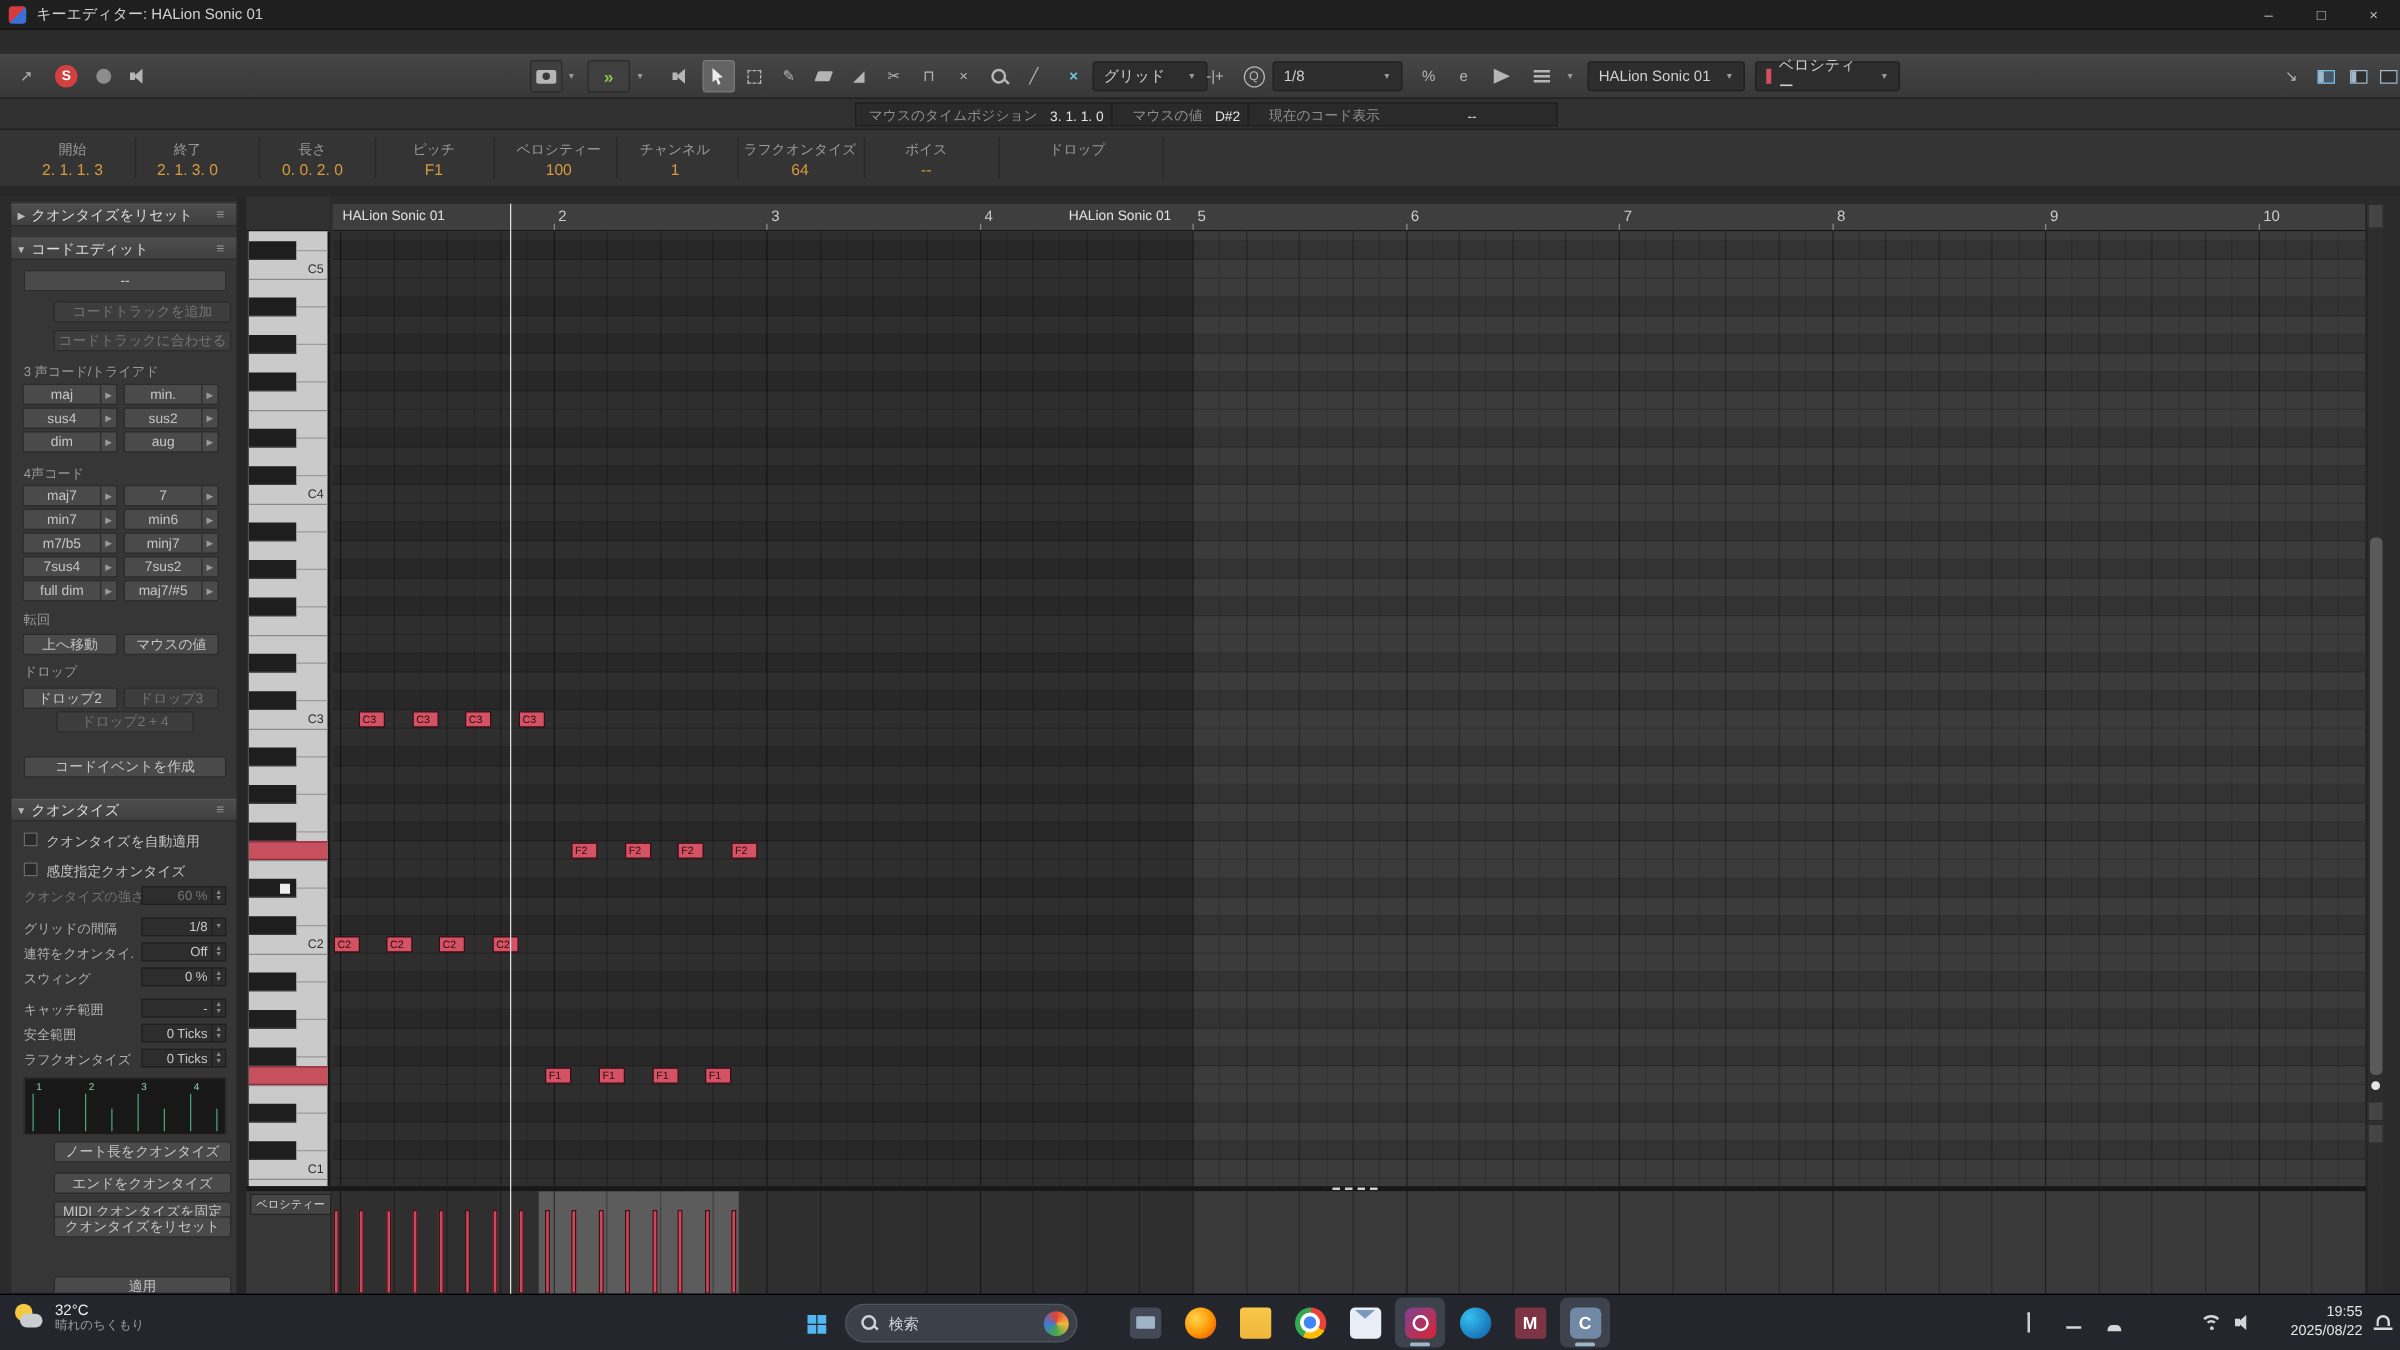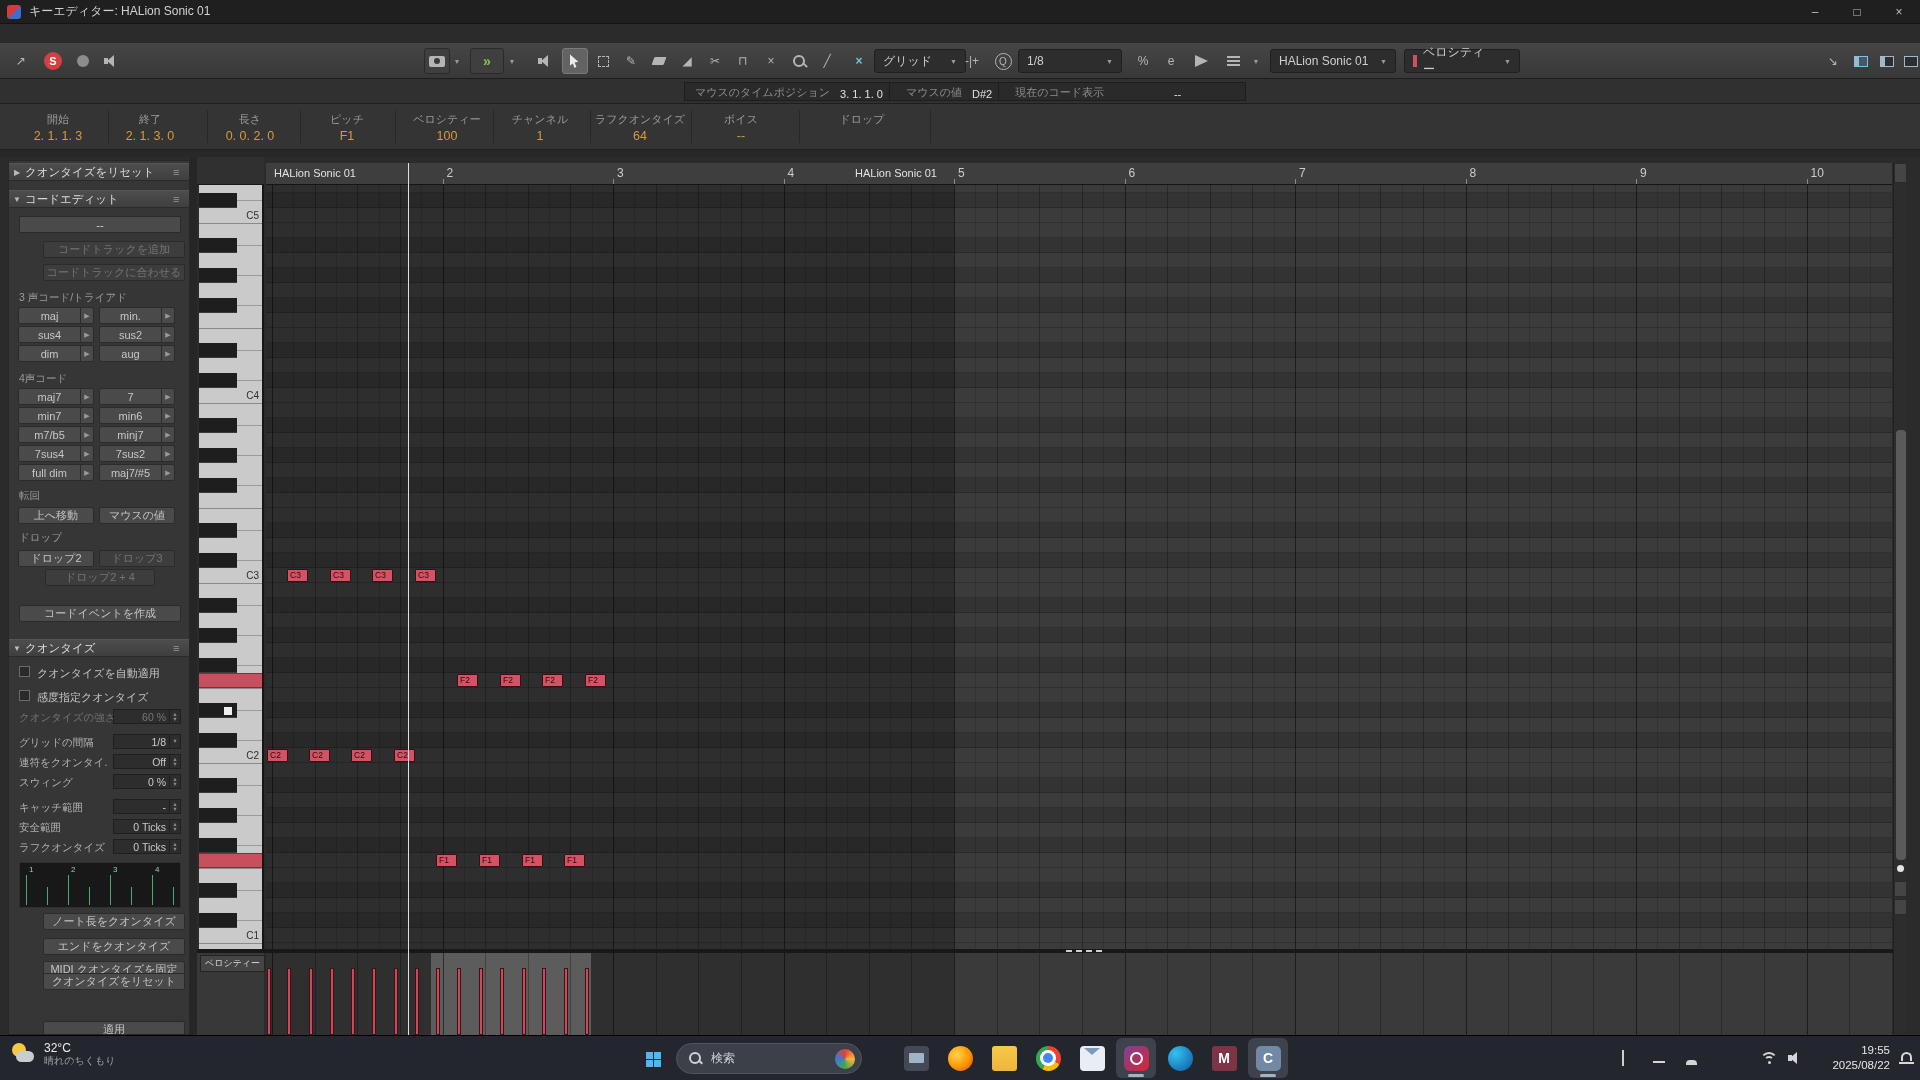--- a/index.html
+++ b/index.html
@@ -132,21 +132,21 @@
 .wsun:after{content:"";position:absolute;left:6px;top:8px;width:18px;height:11px;border-radius:8px;background:#c9cdd2}
 #wtemp{font-size:12px;color:#ececec;line-height:14px}
 #wdesc{font-size:10px;color:#9aa0a6;line-height:12px}
 #start{position:absolute;left:642px;top:12px;width:22px;height:22px;display:flex;align-items:center;justify-content:center}
 .winlogo{display:grid;grid-template-columns:7px 7px;grid-template-rows:7px 7px;gap:1px}
 .winlogo i{background:#52b7f0;display:block}
 #search{position:absolute;left:676px;top:7px;width:186px;height:31px;border-radius:16px;background:#3c4049;border:1px solid #51555f;display:flex;align-items:center;padding:0 6px 0 12px}
 .mag{position:relative;width:14px;height:14px;margin-right:8px}
 .mag:before{content:"";position:absolute;left:0;top:0;width:8px;height:8px;border:2px solid #cfd2d8;border-radius:50%}
 .mag:after{content:"";position:absolute;left:9px;top:9px;width:5px;height:2px;background:#cfd2d8;transform:rotate(45deg)}
-#search input{flex:1;background:transparent;border:none;outline:none;color:#86efac;font-size:12px;font-family:Liberation Mono, monospace;min-width:0}
+#search input{flex:1;background:transparent;border:none;outline:none;color:#86efac;font-size:12px;font-family:Liberation Sans, sans-serif;min-width:0}
 #search input::placeholder{color:#cfd2d8}
 .copilot{width:20px;height:20px;border-radius:50%;background:conic-gradient(#e34133,#f5b63f,#47a64b,#3c79d8,#e34133)}
 #apps{position:absolute;left:896px;top:2px;display:flex;gap:4px}
 .app{position:relative;width:40px;height:40px;display:flex;align-items:center;justify-content:center;border-radius:6px}
 .app.active{background:#3d424c}
 .aund{position:absolute;bottom:1px;left:12px;width:16px;height:3px;border-radius:2px;background:#9fb6c8}
 .aic{width:25px;height:25px;display:flex;align-items:center;justify-content:center;color:#fff;font-weight:bold;font-size:14px}
 .ic-pc{background:#434956;border-radius:4px;position:relative}
 .ic-pc:after{content:"";width:15px;height:10px;background:#9fb4c7;border-radius:1px}
 .ic-firefox{background:radial-gradient(circle at 35% 35%,#ffd54d,#ff9500 55%,#e33b13);border-radius:50%}

